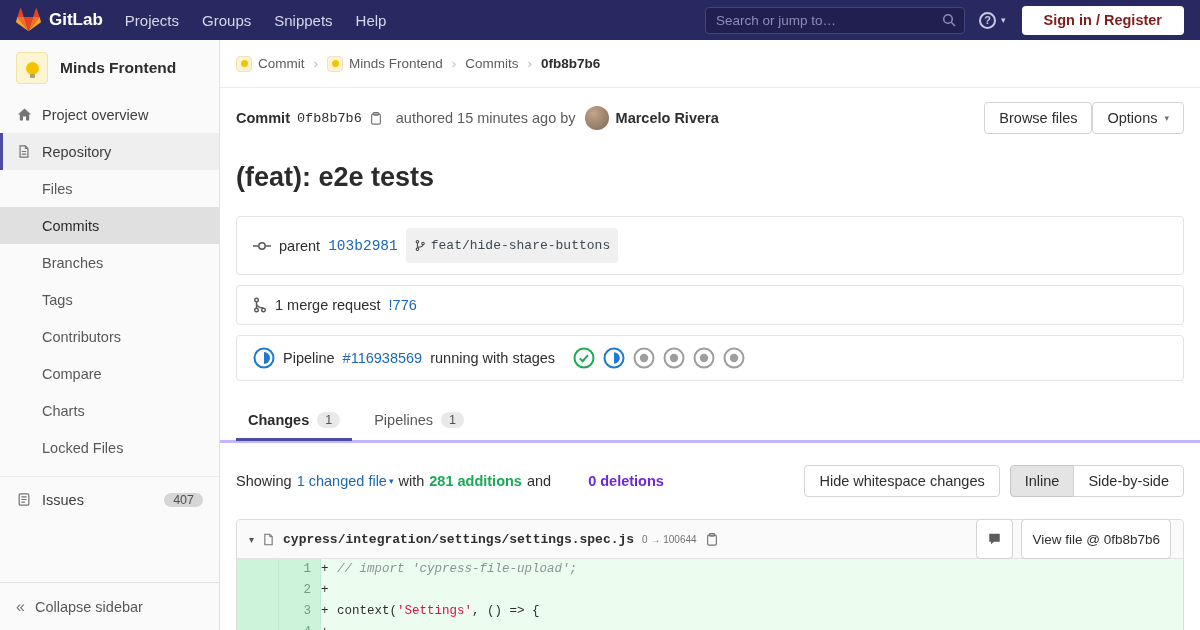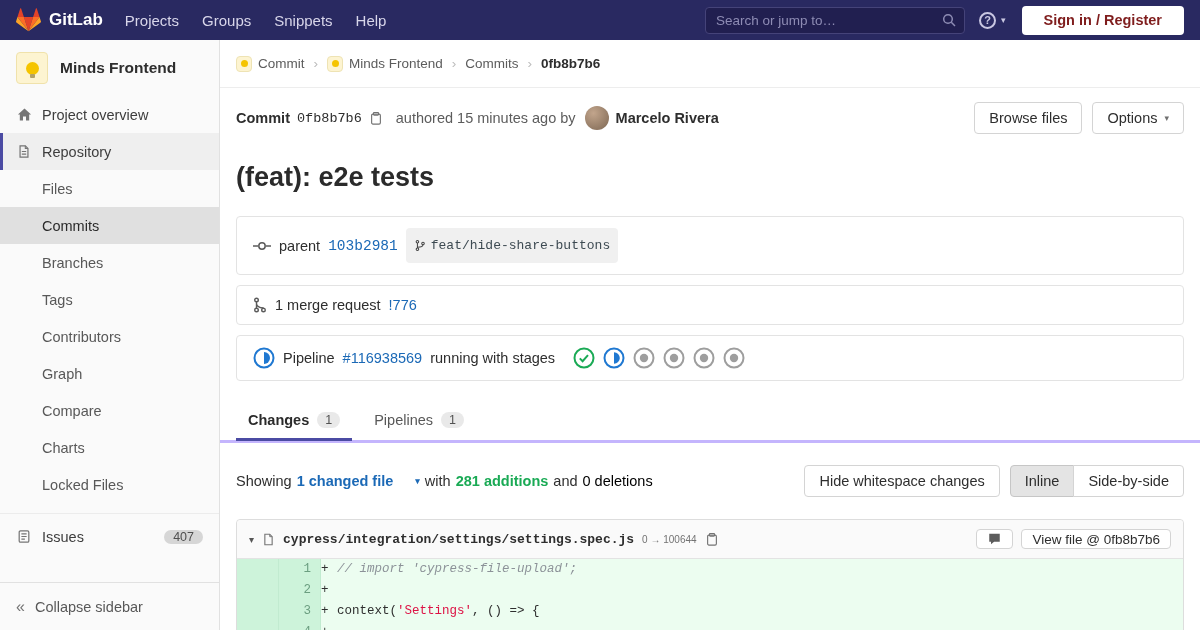--- a/index.html
+++ b/index.html
@@ -53,23 +53,23 @@
   .crumb-last{font-weight:700;color:#2e2e2e;}
 
   
   .commit-row{display:flex;align-items:center;margin:14px 16px 0;gap:7px;}
   .commit-label{font-weight:700;font-size:14.5px;}
   .sha{font-family:"Liberation Mono","DejaVu Sans Mono",monospace;font-size:13.5px;color:#2e2e2e;}
   .icon-plain{background:none;border:none;color:#737373;display:flex;cursor:pointer;padding:0;}
   .authored{color:#5c5c5c;font-size:14.5px;margin-left:6px;}
   .author-avatar{width:24px;height:24px;border-radius:50%;background:radial-gradient(circle at 35% 30%,#c2a58c,#7d6753);margin-left:2px;flex-shrink:0;}
   .author-name{font-weight:700;font-size:14.5px;color:#2e2e2e;}
-  .commit-actions{margin-left:auto;display:flex;gap:10px;}
+  .commit-actions{margin-left:auto;display:flex;}
   .btn{height:32px;border:1px solid #d4d4d4;background:#fff;border-radius:4px;padding:0 14px;font-size:14.5px;color:#2e2e2e;cursor:pointer;display:inline-flex;align-items:center;gap:7px;font-family:"Liberation Sans",sans-serif;}
-  .btn.small{height:20px;font-size:13.5px;padding:0 10px;}
+  .btn.small{height:40px;font-size:13.5px;padding:0 10px;}
   .btn.selected{background:#e4e4e4;border-color:#c6c6c6;}
   .caret-d{font-size:9px;color:#707070;}
   .commit-title{font-size:27px;font-weight:700;color:#2b2b2b;margin:26px 16px 22px;line-height:34px;}
 
   
   .info-box{border:1px solid #e3e3e3;border-radius:4px;margin:0 16px 10px;padding:11px 16px;display:flex;align-items:center;gap:8px;font-size:14.5px;color:#2e2e2e;}
   .ibox-icon{color:#5a5a5a;display:flex;flex-shrink:0;}
   .link{color:#1b69b6;cursor:pointer;}
   .chip{background:#f0f0f0;border-radius:4px;padding:10px 8px;display:inline-flex;align-items:center;gap:5px;font-family:"Liberation Mono","DejaVu Sans Mono",monospace;font-size:13px;color:#3d4a52;cursor:pointer;}
   .chip .bicon{display:flex;color:#444;}
@@ -77,24 +77,24 @@
   .stage{display:flex;cursor:pointer;}
 
   
   .tabs{display:flex;gap:10px;padding:0 16px;border-bottom:3px solid #c4b5fd;margin-top:22px;}
   .tab{display:flex;align-items:center;gap:8px;padding:9px 12px 10px;font-size:14.5px;color:#585858;cursor:pointer;border-bottom:3px solid transparent;margin-bottom:-1px;}
   .tab.active{color:#2b2b2b;font-weight:700;border-bottom-color:#4b4ba3;}
   .tab-badge{background:#e9e9e9;border-radius:10px;padding:1px 8px;font-size:12.5px;color:#525252;font-weight:400;}
 
   
   .diff-toolbar{display:flex;align-items:center;margin:22px 16px;font-size:14.5px;gap:5px;}
-  .drop{display:inline-flex;align-items:center;gap:22px;font-weight:700;}
+  .drop{display:inline-flex;align-items:center;gap:2px;font-weight:400;}
   .drop .caret-d{color:#1b69b6;}
   .additions{color:#1aaa55;font-weight:700;}
-  .deletions{color:#000000;font-weight:400;}
+  .deletions{color:#6d28d9;font-weight:700;margin-left:32px;}
   .toolbar-right{margin-left:auto;display:flex;align-items:center;gap:10px;}
   .btn-group{display:flex;gap:0;}
   .btn-group .btn{border-radius:0;margin-left:-1px;}
   .btn-group .btn:first-child{border-radius:4px 0 0 4px;margin-left:0;}
   .btn-group .btn:last-child{border-radius:0 4px 4px 0;}
 
   
   .file-holder{margin:0 16px;border:1px solid #ddd;border-radius:4px 4px 0 0;}
   .file-header{height:39px;background:#fafafa;border-bottom:1px solid #e3e3e3;display:flex;align-items:center;padding:0 12px;gap:8px;border-radius:4px 4px 0 0;}
   .file-chevron{font-size:10px;color:#565656;cursor:pointer;}
@@ -174,21 +174,20 @@
               <path d="M5.5 8h5M5.5 11h5" stroke="currentColor" stroke-width="1.2"></path>
             </svg>
         </span>
         <span>Repository</span>
       </div>
       <div class="sub-item">Files</div>
       <div class="sub-item active">Commits</div>
       <div class="sub-item">Branches</div>
       <div class="sub-item">Tags</div>
       <div class="sub-item">Contributors</div>
-      <div class="sub-item">Graph</div>
       <div class="sub-item">Compare</div>
       <div class="sub-item">Charts</div>
       <div class="sub-item">Locked Files</div>
       <div class="issues-sep"></div>
       <div class="side-item">
         <span class="sicon">
           <svg width="14" height="15" viewBox="0 0 16 16">
               <rect x="2.5" y="1.5" width="11" height="13" rx="1.5" fill="none" stroke="currentColor" stroke-width="1.4"></rect>
               <path d="M5 5h6M5 8h6M5 11h4" stroke="currentColor" stroke-width="1.2"></path>
             </svg>

